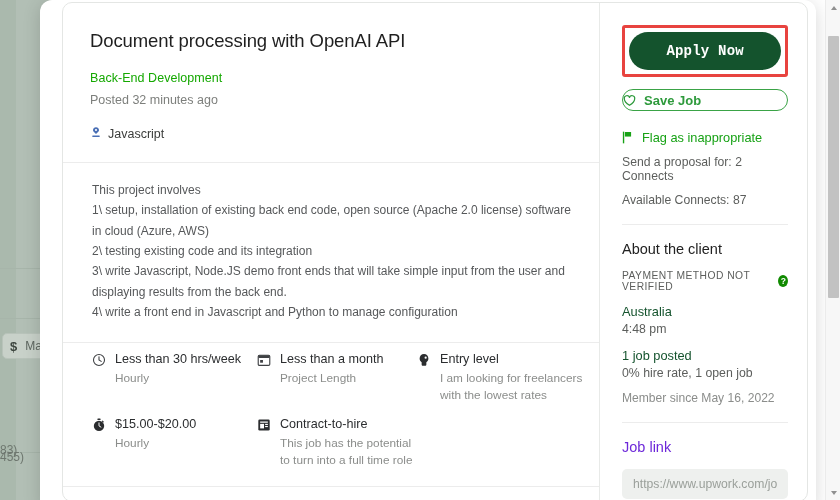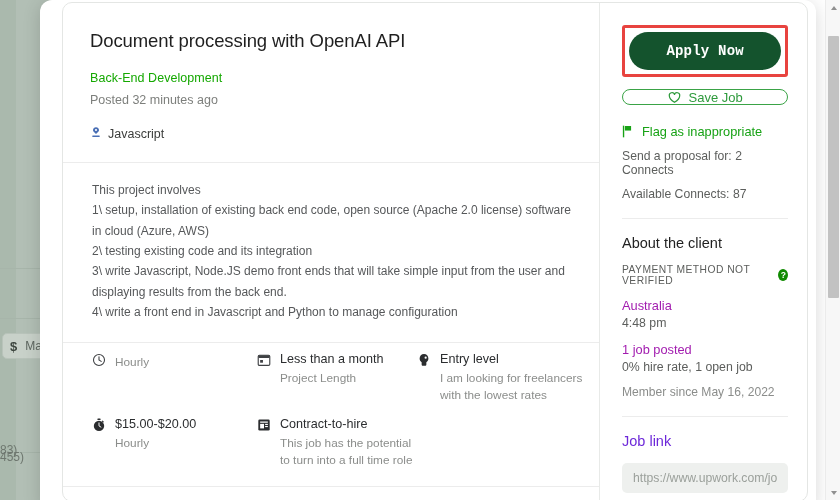--- a/index.html
+++ b/index.html
@@ -189,31 +189,31 @@
     border: none;
     border-radius: 19px;
     font-size: 14px;
     font-weight: bold;
     font-family: Liberation Mono, monospace;
     cursor: pointer;
     letter-spacing: 0.2px;
   }
   .save-btn {
     display: flex;
-    align-items: center; justify-content: center;
+    align-items: center; 
     gap: 8px;
     width: 100%;
-    height: 16px;
+    height: 22px;
     margin-top: 12px;
     background: #ffffff;
     border: 1.4px solid #3aa346;
     border-radius: 17px;
     color: #2e9a3c;
     font-size: 13px;
-    font-weight: normal;
+    font-weight: bold;
     font-family: "Liberation Sans", sans-serif;
     cursor: pointer;
   }
   .save-btn svg { width: 13px; height: 13px; display:block; }
 
   .flag-row {
     display: flex; align-items: center; gap: 8px;
     margin-top: 19px;
     color: #17a215;
     font-size: 12.8px;
@@ -257,21 +257,21 @@
     background: #108a00;
     color: #fff;
     font-size: 8.5px;
     font-weight: bold;
     display: flex; align-items: center; justify-content: center;
     line-height: 1;
     cursor: pointer;
   }
   .bold-line {
     font-size: 12.8px;
-    color: #a21caf;
+    color: #14532d;
     margin-top: 12px;
   }
   .sub-line {
     font-size: 12.3px;
     color: #5c5e5c;
     margin-top: 3px;
   }
   .muted-line {
     font-size: 12.1px;
     color: #8b8d8b;
@@ -387,20 +387,21 @@
         <div class="attrs">
 
           <div class="attr">
             <span class="ico">
               <svg viewBox="0 0 16 16" fill="none" stroke="#3f4144" stroke-width="1.25">
                 <circle cx="8" cy="8" r="6.3"></circle>
                 <path d="M8 4.4V8l2.5 1.6" stroke-linecap="round"></path>
               </svg>
             </span>
             <div>
+              <div class="attr-title">Less than 30 hrs/week</div>
               <div class="attr-sub">Hourly</div>
             </div>
           </div>
 
           <div class="attr">
             <span class="ico">
               <svg viewBox="0 0 16 16">
                 <rect x="1.4" y="2.6" width="13.2" height="11.6" rx="1.4" fill="none" stroke="#3f4144" stroke-width="1.3"></rect>
                 <rect x="1.4" y="2.6" width="13.2" height="3.1" rx="1.4" fill="#3f4144"></rect>
                 <rect x="3.6" y="8" width="3.2" height="3.1" fill="#3f4144"></rect>

